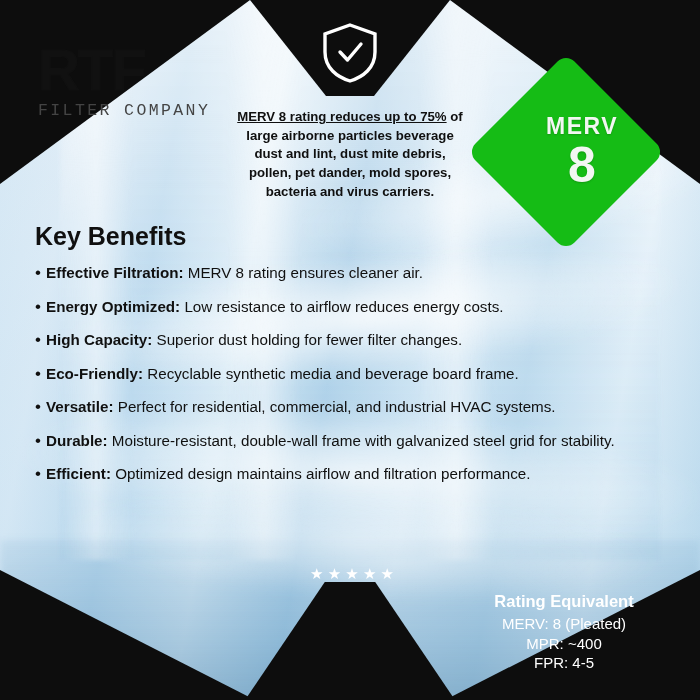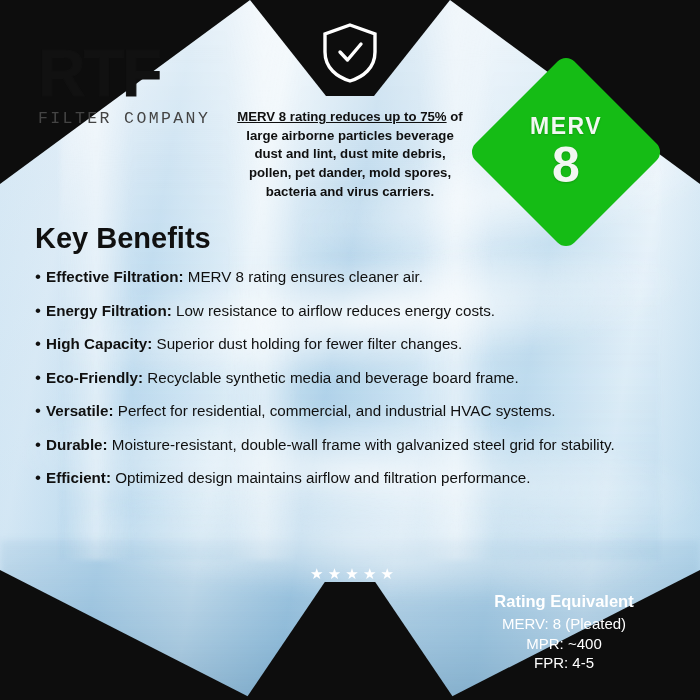--- a/index.html
+++ b/index.html
@@ -115,21 +115,21 @@
   
   .logo {
     position: absolute;
     left: 38px;
     top: 42px;
     z-index: 6;
   }
   .logo-mark {
     font-family: "Liberation Sans", sans-serif;
     font-weight: bold;
-    font-size: 66px;
+    font-size: 58px;
     letter-spacing: -2px;
     line-height: 0.95;
     color: #111;
     -webkit-text-stroke: 1px #111;
   }
   .logo-sub {
     margin-top: 4px;
     font-size: 16.5px;
     letter-spacing: 2.4px;
     color: #444;
@@ -174,21 +174,21 @@
   .diamond {
     position: absolute;
     left: 28px; top: 28px;
     width: 140px; height: 140px;
     background: #15bc15;
     transform: rotate(45deg);
     border-radius: 12px;
   }
   .diamond-text {
     position: absolute;
-    left: 0; top: 0; width: 196px; height: 196px;
+    left: 16px; top: 0; width: 196px; height: 196px;
     display: flex;
     flex-direction: column;
     align-items: center;
     justify-content: center;
     color: #f2f7f2;
     text-shadow: 0 1px 2px rgba(0,0,0,0.18);
   }
   .diamond-text .lbl {
     font-size: 23px;
     font-weight: bold;
@@ -205,21 +205,21 @@
   
   .benefits {
     position: absolute;
     left: 30px;
     top: 222px;
     width: 640px;
     z-index: 6;
   }
   .benefits h2 {
     margin: 0 0 12px 5px;
-    font-size: 29px;
+    font-size: 25px;
     font-weight: bold;
     color: #101010;
   }
   .benefit {
     display: flex;
     align-items: flex-start;
     margin: 0 0 13px 0;
     font-size: 15.2px;
     line-height: 1.35;
     color: #101010;
@@ -314,21 +314,21 @@
   <div class="benefits">
     <h2>Key Benefits</h2>
 
     <div class="benefit">
       <span class="bullet">•</span>
       <span class="text"><b>Effective Filtration:</b><span> MERV 8 rating ensures cleaner air.</span></span>
     </div>
 
     <div class="benefit">
       <span class="bullet">•</span>
-      <span class="text"><b>Energy Filtration:</b><span> Low resistance to airflow reduces energy costs.</span></span>
+      <span class="text"><b>Energy Optimized:</b><span> Low resistance to airflow reduces energy costs.</span></span>
     </div>
 
     <div class="benefit">
       <span class="bullet">•</span>
       <span class="text"><b>High Capacity:</b><span> Superior dust holding for fewer filter changes.</span></span>
     </div>
 
     <div class="benefit">
       <span class="bullet">•</span>
       <span class="text"><b>Eco-Friendly:</b><span> Recyclable synthetic media and beverage board frame.</span></span>

